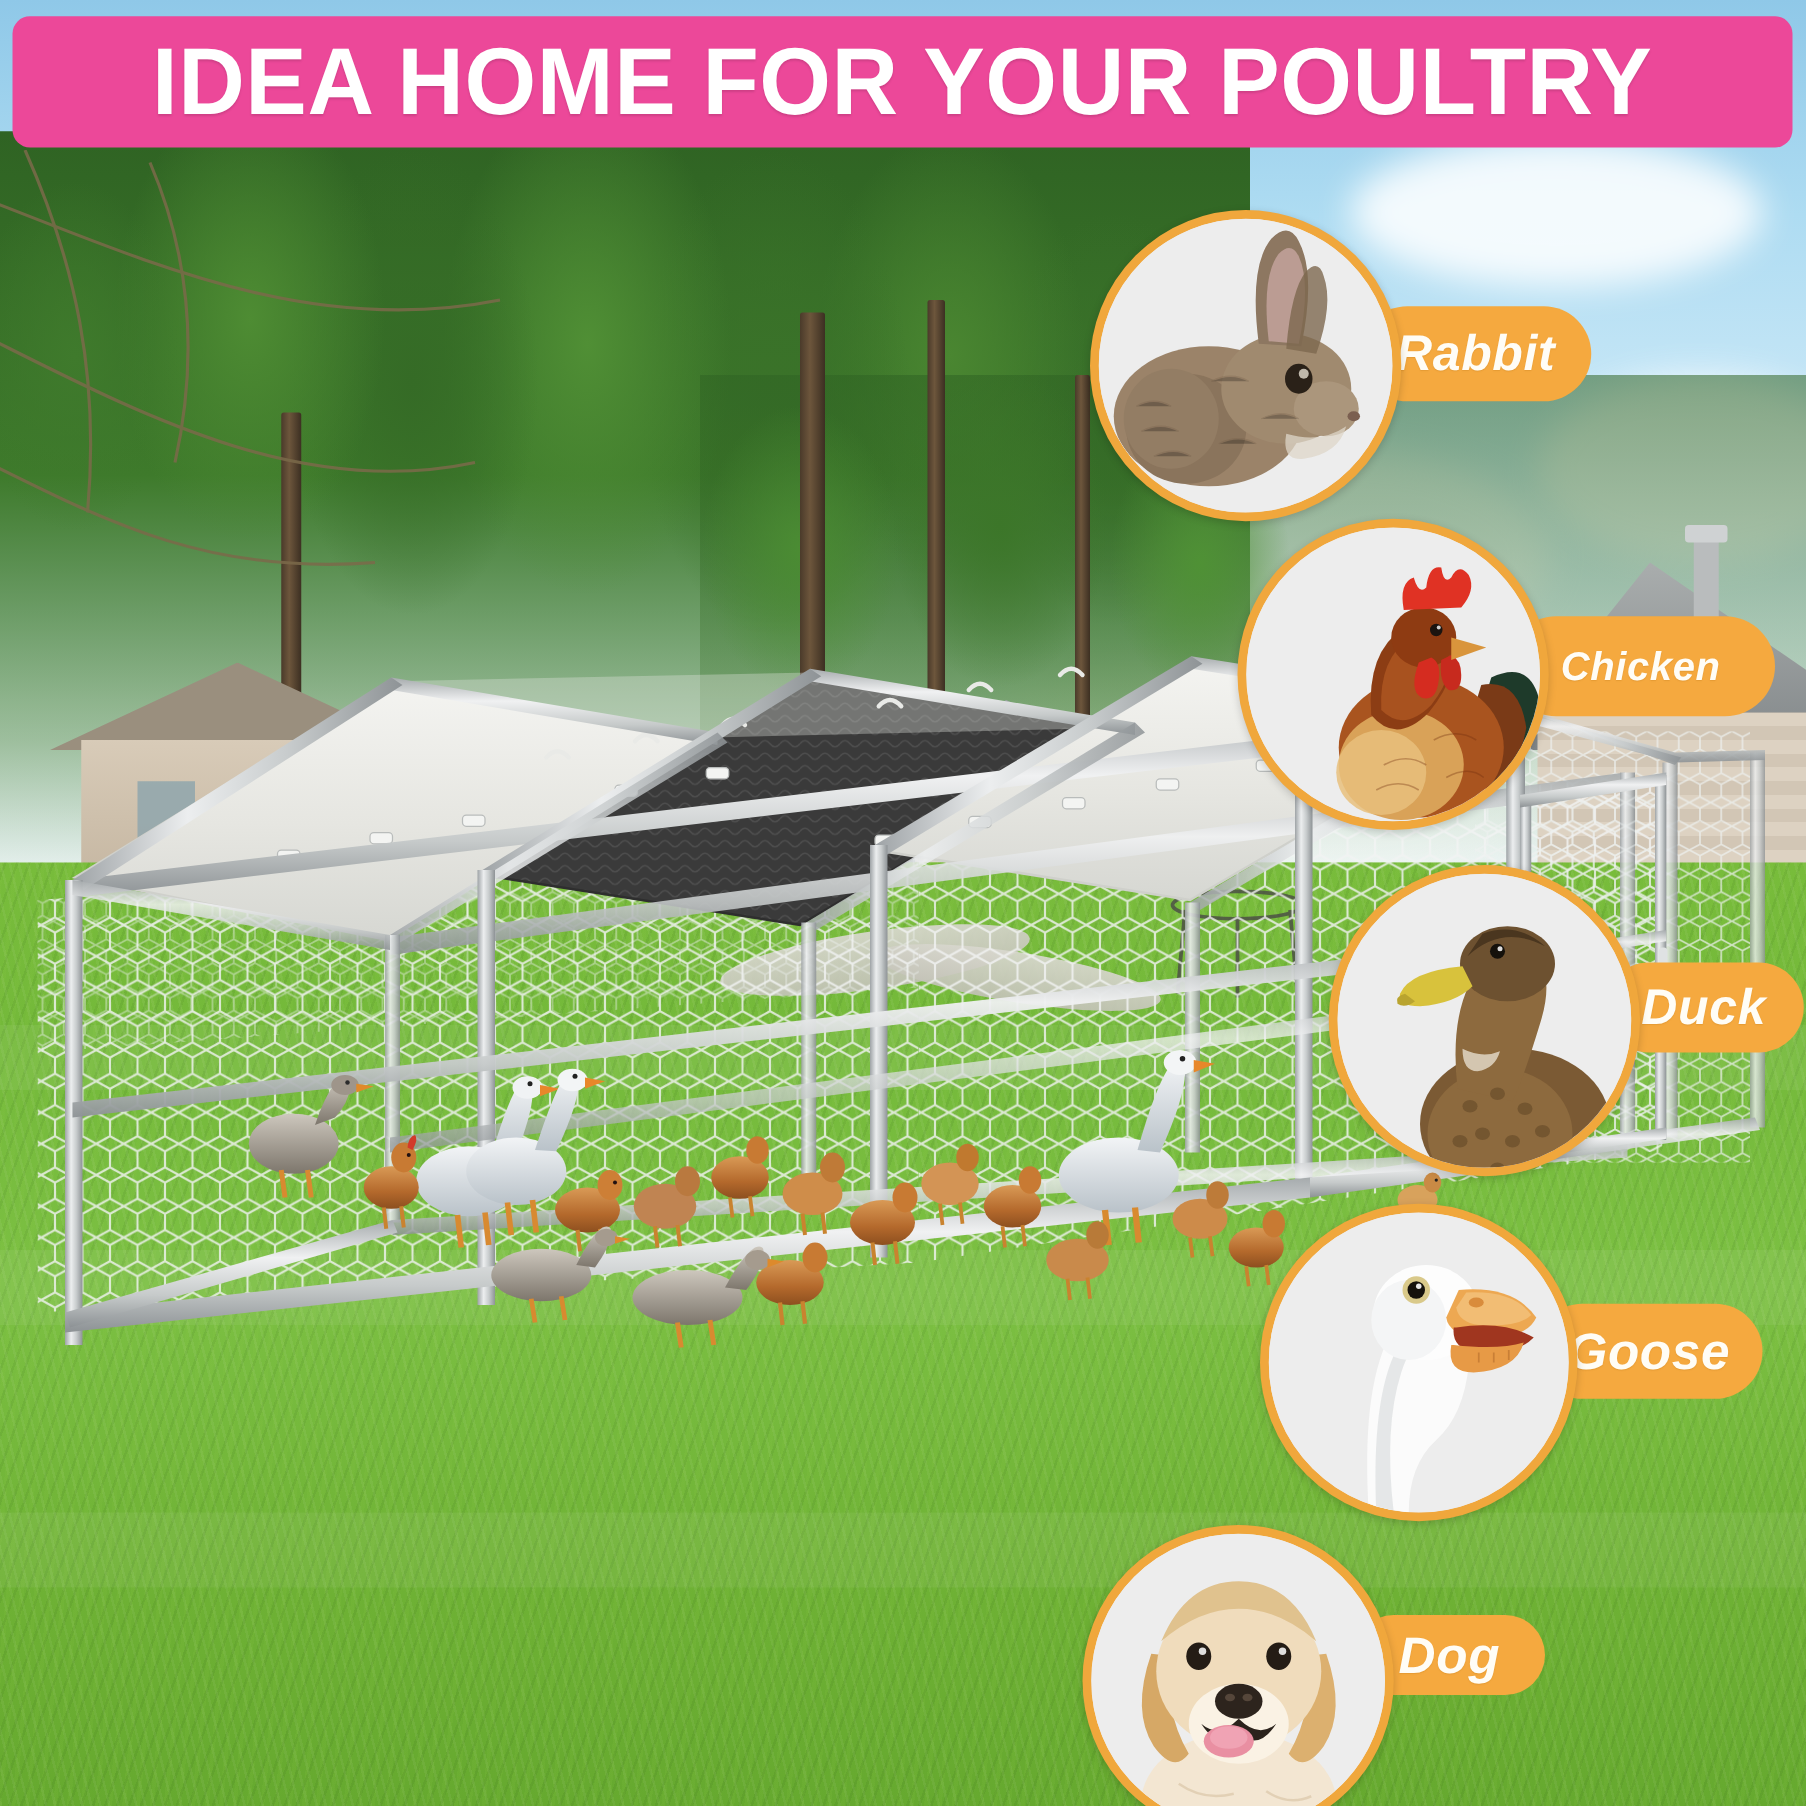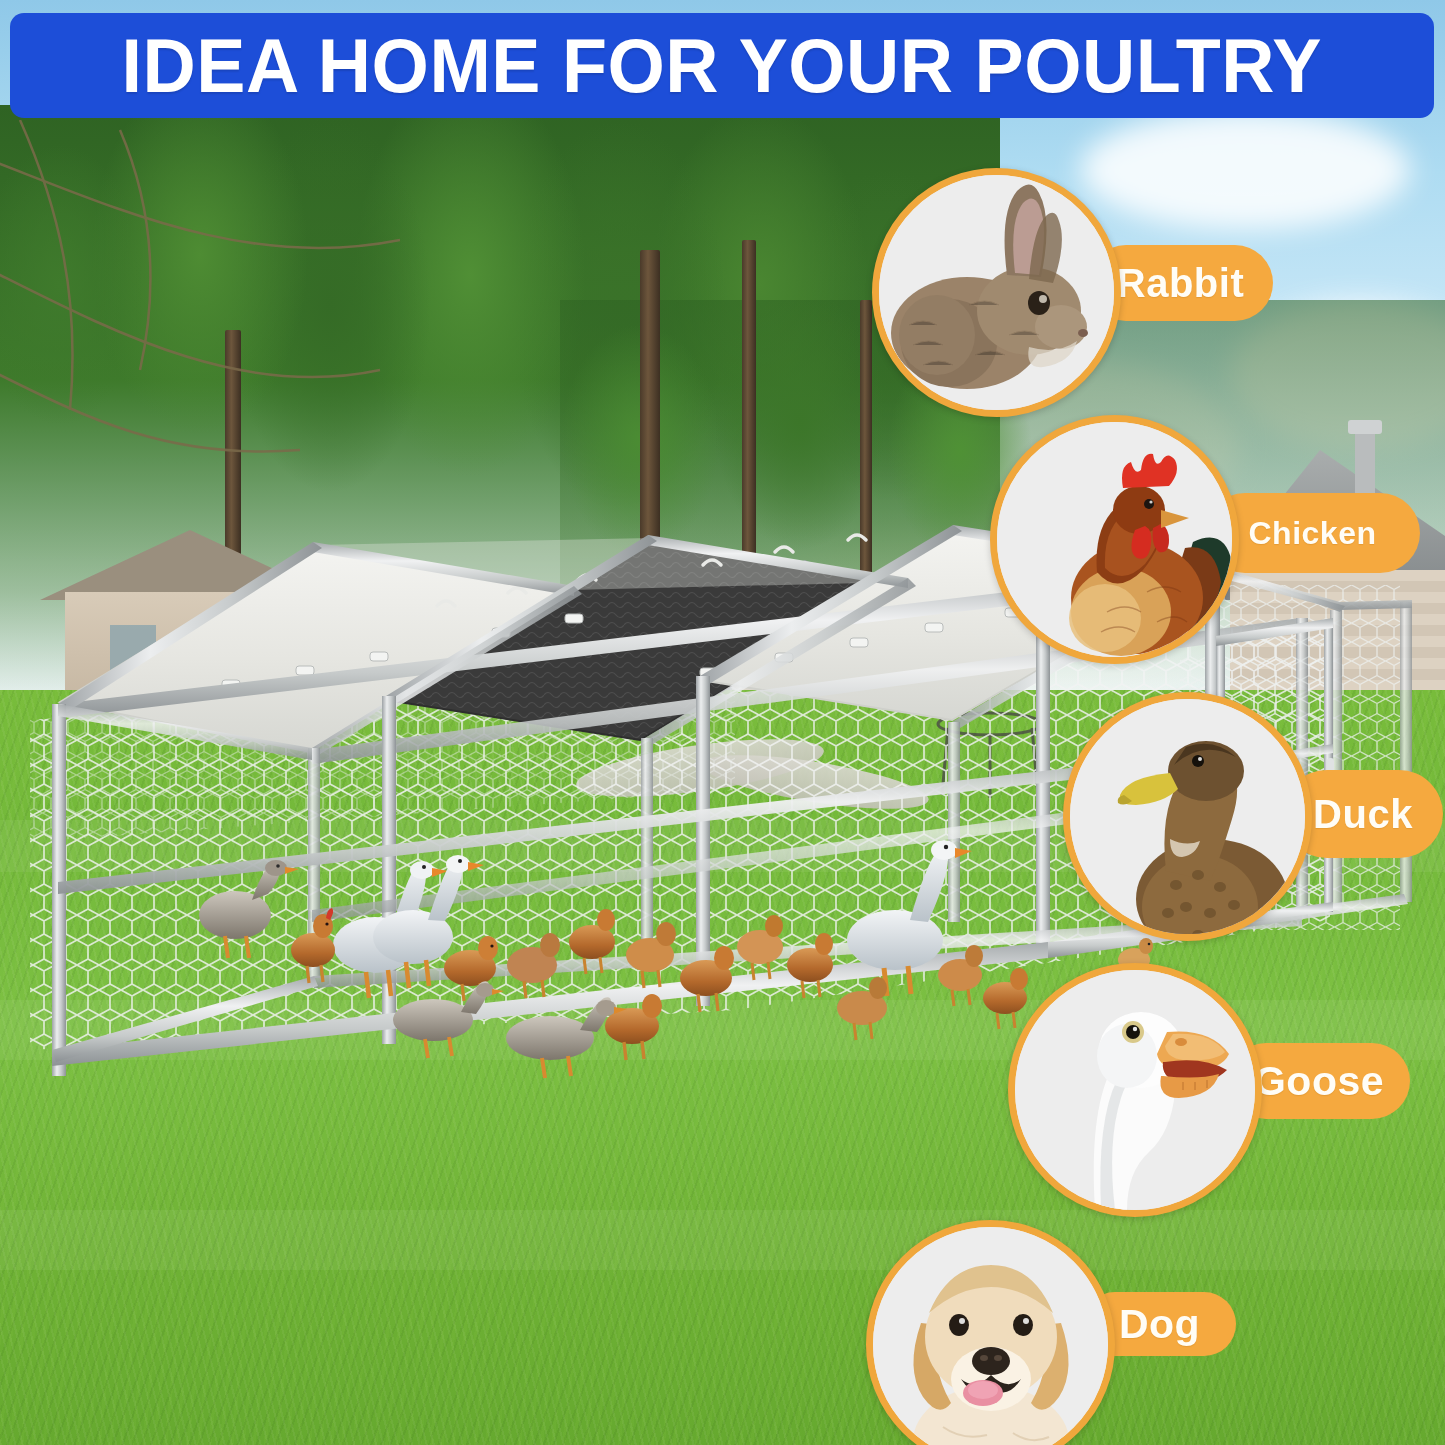--- a/index.html
+++ b/index.html
@@ -69,37 +69,37 @@
 
   
   #coopwrap{position:absolute;left:0;top:490px;width:1445px;height:660px;}
   #coop{position:absolute;left:0;top:0;width:1445px;height:660px;}
 
   
   .callout{position:absolute;}
   .callout .pill{
     position:absolute;background:#f5a93f;border-radius:999px;
     display:flex;align-items:center;justify-content:center;
-    color:#fffdf6;font-weight:bold;
+    color:#fffdf6;font-style:italic;font-weight:bold;
     letter-spacing:.5px;white-space:nowrap;
     text-shadow:0 1px 1px rgba(180,110,20,.25);
   }
   .callout .ring{
     position:absolute;border-radius:50%;
     border:7px solid #f0a73c;
     background:#eceaea;
     overflow:hidden;
     box-shadow:0 2px 7px rgba(0,0,0,.18);
   }
   .ring .photo{position:absolute;left:0;top:0;width:100%;height:100%;}
 
   
   #banner{
     position:absolute;left:10px;top:13px;width:1424px;height:105px;
-    background:#1d4ed8;border-radius:14px;
+    background:#ec4899;border-radius:14px;
     display:flex;align-items:center;justify-content:center;
   }
   #banner .btxt{
     color:#ffffff;font-weight:bold;font-size:76px;line-height:1;
     letter-spacing:.5px;white-space:nowrap;
     transform:scaleX(.97);
     text-shadow:0 2px 2px rgba(0,0,0,.13);
   }
 </style>
 </head>
@@ -547,21 +547,21 @@
         <circle cx="154" cy="80" r="1.6" fill="#fff" opacity=".8"></circle>
 
         <g stroke="#6f2f0f" stroke-width="1.3" opacity=".35" fill="none">
           <path d="M110 190 q18 -10 34 0 M104 210 q18 -10 34 0 M150 170 q18 -10 34 0 M160 200 q18 -10 30 0"></path>
         </g>
       </svg>
     </div>
   </div>
 
   <div class="callout">
-    <div class="pill" style="left:1283px;top:770px;width:160px;height:88px;font-size:40px;">
+    <div class="pill" style="left:1283px;top:770px;width:160px;height:72px;font-size:40px;">
       <span>Duck</span>
     </div>
     <div class="ring" style="left:1063px;top:692px;width:235px;height:235px;">
       <svg class="photo" viewBox="0 0 235 235">
         <rect width="235" height="235" fill="#ededed"></rect>
 
         <ellipse cx="142" cy="200" rx="76" ry="60" fill="#7b5a34"></ellipse>
         <ellipse cx="130" cy="208" rx="58" ry="52" fill="#8d6a3e"></ellipse>
 
         <path d="M96 172 q-8 -72 24 -104 q20 -20 38 -4 q16 18 4 56 q-14 46 -22 62z" fill="#8d6a3e"></path>

